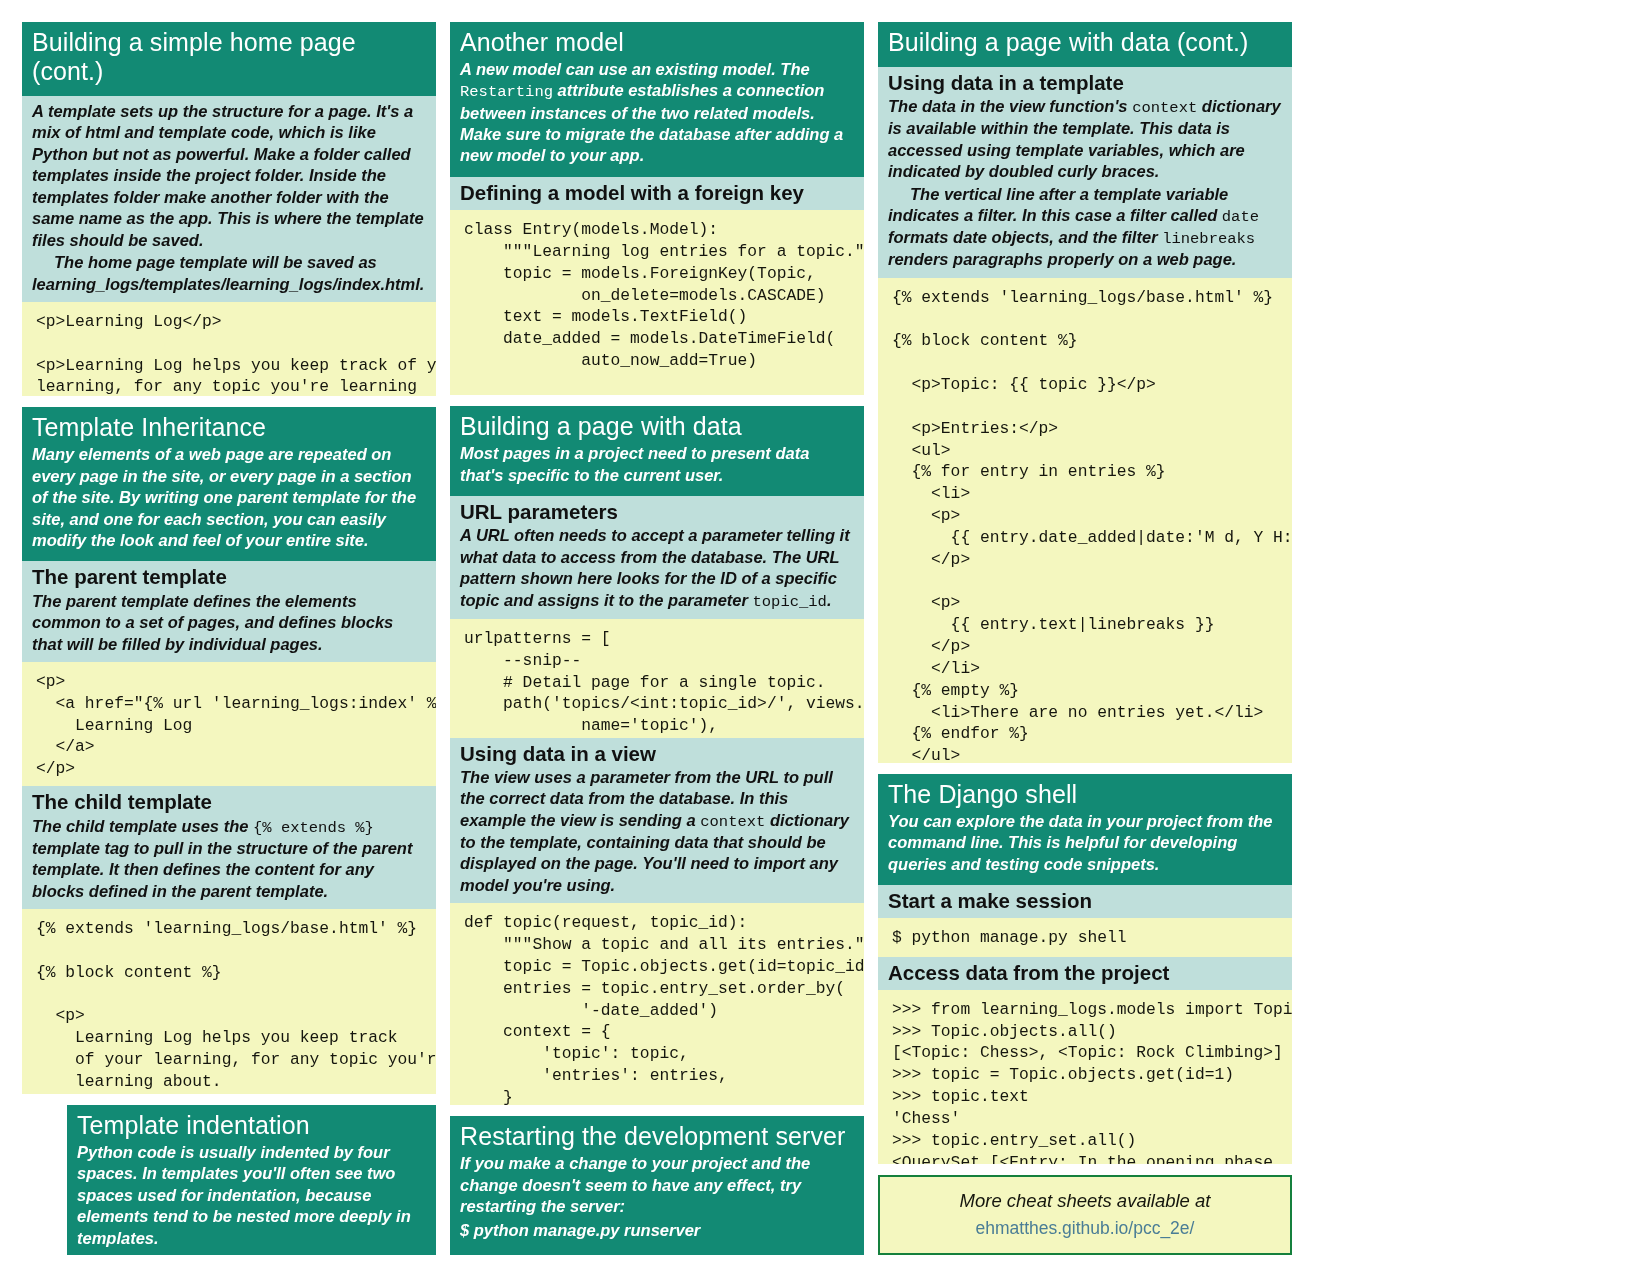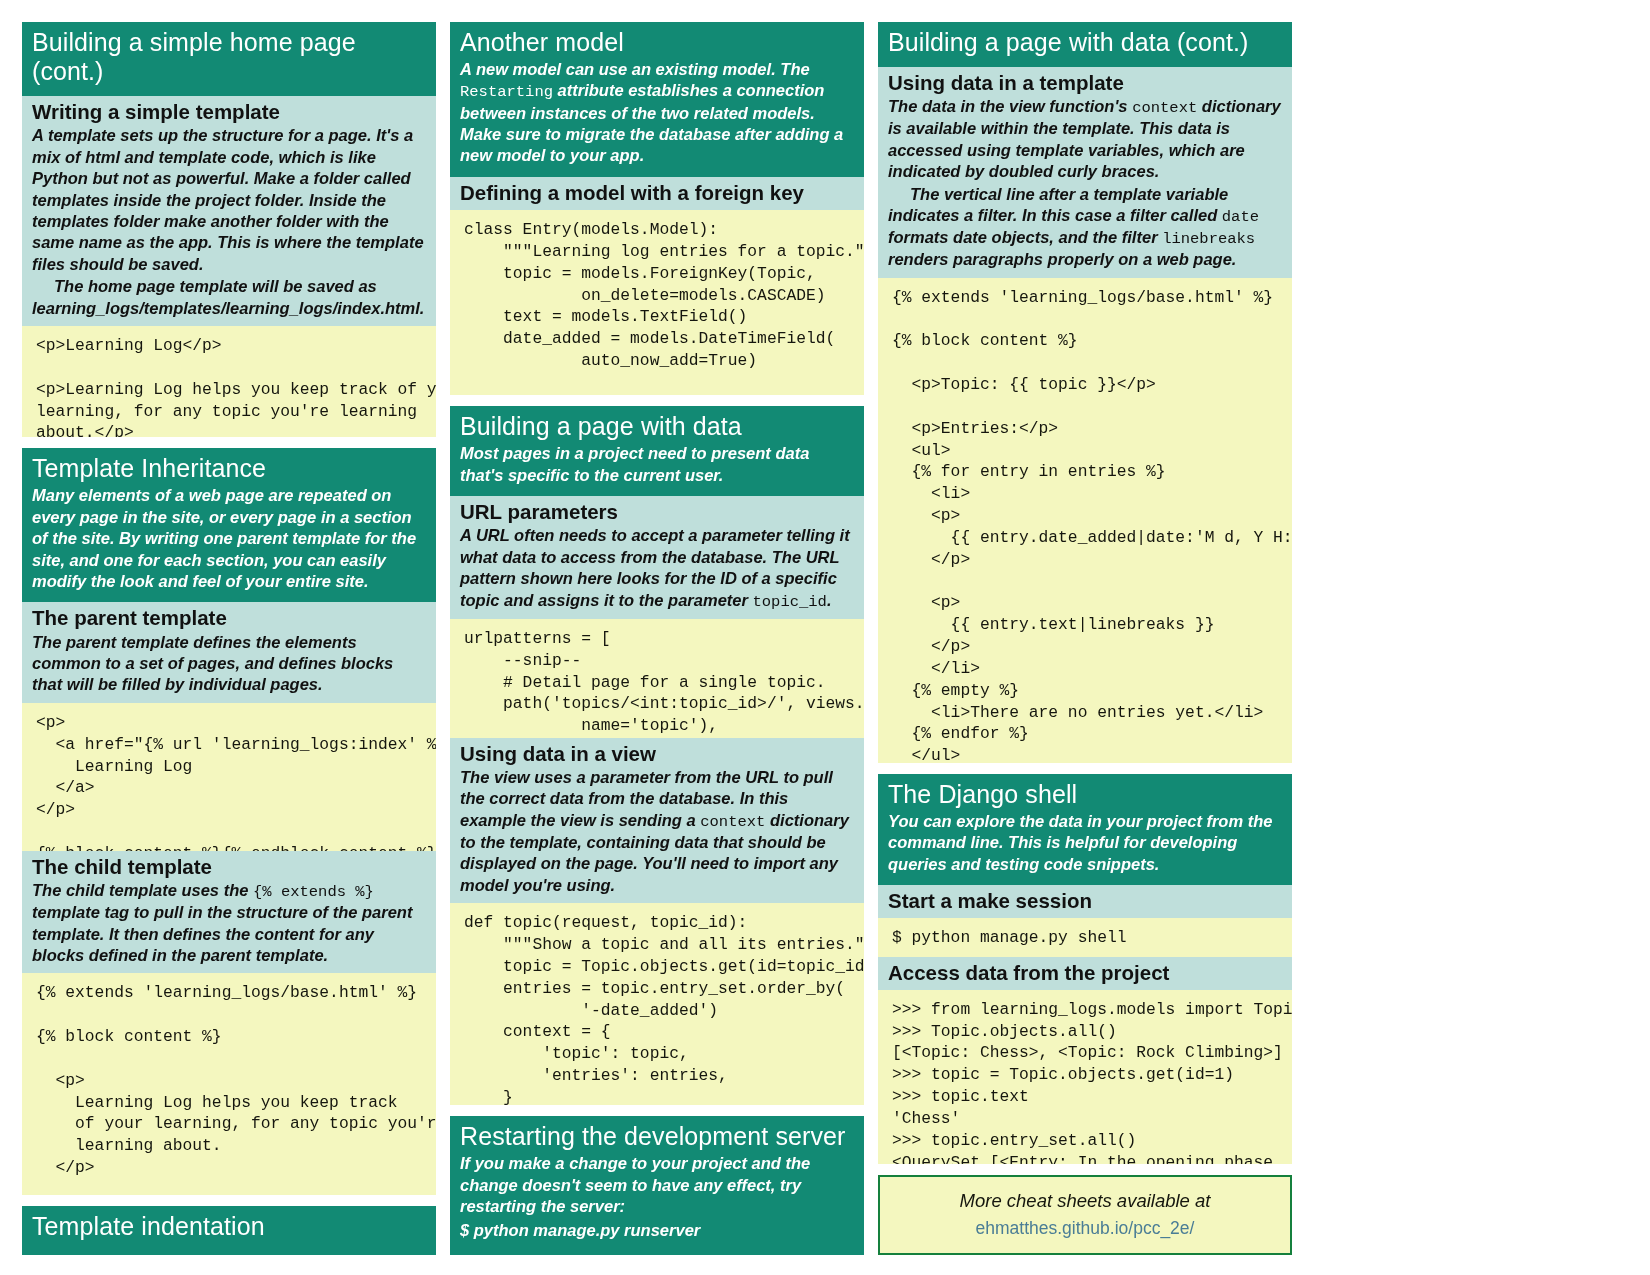--- a/index.html
+++ b/index.html
@@ -108,21 +108,20 @@
 <body>
 
 <div class="sheet">
 
   <div class="col">
 
     <div class="banner">
       <div class="banner-title">Building a simple home page (cont.)</div>
     </div>
     <div class="subhead">
-      <div class="subhead-title">Writing a simple template</div>
       <div class="subhead-desc">A template sets up the structure for a page. It's a mix of html and template code, which is like Python but not as powerful. Make a folder called templates inside the project folder. Inside the templates folder make another folder with the same name as the app. This is where the template files should be saved.</div>
       <div class="subhead-desc" style="text-indent:22px;">The home page template will be saved as learning_logs/templates/learning_logs/index.html.</div>
     </div>
     <div class="code">&lt;p&gt;Learning Log&lt;/p&gt;
 
 &lt;p&gt;Learning Log helps you keep track of your
 learning, for any topic you're learning
 about.&lt;/p&gt;</div>
 
     <div class="gap"></div>
@@ -153,22 +152,23 @@
   &lt;p&gt;
     Learning Log helps you keep track
     of your learning, for any topic you're
     learning about.
   &lt;/p&gt;
 
 {% endblock content %}</div>
 
     <div class="gap"></div>
 
-    <div class="banner" style="padding-bottom:14px;">
+    <div class="banner" style="padding-bottom:6px;margin-left:45px;">
       <div class="banner-title">Template indentation</div>
+      <div class="banner-desc">Python code is usually indented by four spaces. In templates you'll often see two spaces used for indentation, because elements tend to be nested more deeply in templates.</div>
     </div>
 
     <div class="spacer"></div>
   </div>
 
   <div class="col">
 
     <div class="banner">
       <div class="banner-title">Another model</div>
       <div class="banner-desc"><span>A new model can use an existing model. The </span><span class="mono">Restarting</span><span> attribute establishes a connection between instances of the two related models. Make sure to migrate the database after adding a new model to your app.</span></div>

